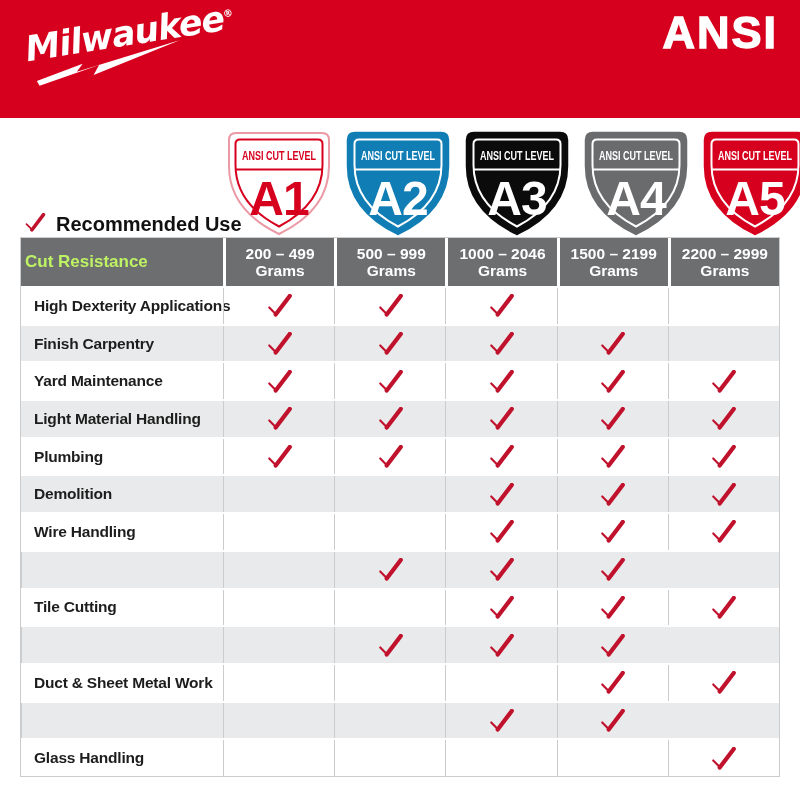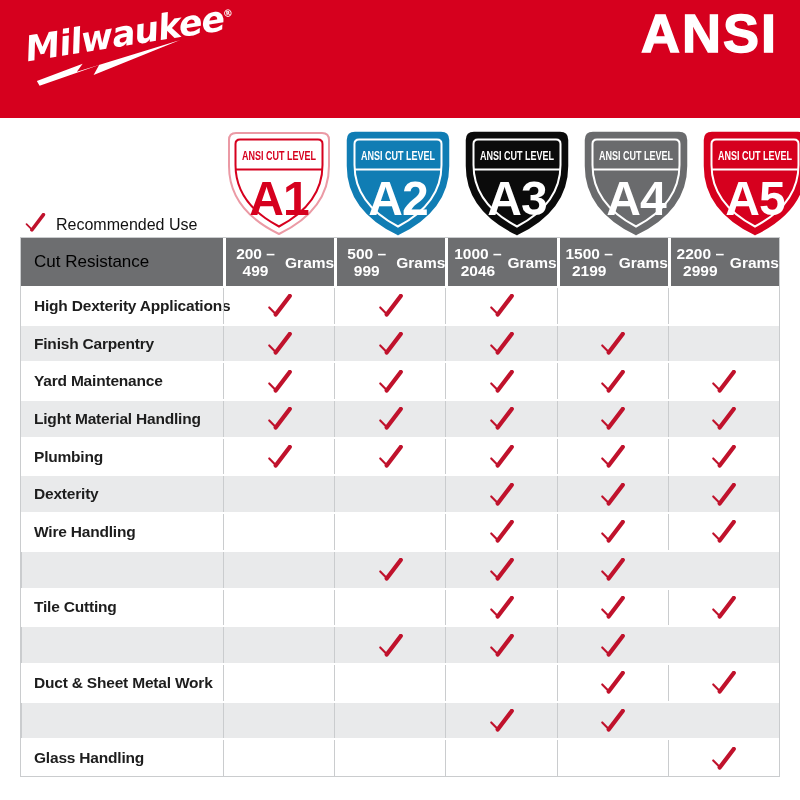--- a/index.html
+++ b/index.html
@@ -12,40 +12,40 @@
   .banner { position:absolute; left:0; top:0; width:800px; height:118px;
             background:var(--brand-red,#d6001e); }
   .logo { position:absolute; left:26px; top:14px; transform:rotate(-9deg);
           color:#ffffff; width:170px; }
   .logo-text { font-family:"DejaVu Sans", sans-serif; font-style:italic;
                font-weight:bold; font-size:35px; letter-spacing:-1px;
                white-space:nowrap; line-height:36px; }
   .logo-reg { font-size:10px; vertical-align:super; font-style:normal; }
   .logo-bolt { display:block; margin:-3px 0 0 6px; }
   .banner-title { position:absolute; right:22px; top:9px; text-align:right;
-                  color:#ffffff; font-weight:bold; font-size:54px; line-height:48px;
+                  color:#ffffff; font-weight:bold; font-size:45px; line-height:48px;
                   letter-spacing:2px; -webkit-text-stroke:1.4px #ffffff; }
 
   
   .shields { position:absolute; left:227px; top:131px; display:flex; gap:15px; }
   .shield { width:104px; height:105px; }
 
   
   .legend { position:absolute; left:24px; top:213px; display:flex;
             align-items:center; gap:10px; }
-  .legend-label { font-weight:normal; font-size:16px; color:#111111; }
+  .legend-label { font-weight:bold; font-size:20px; color:#111111; }
 
   
   .guide-table { position:absolute; left:20px; top:237px; width:760px;
                  box-sizing:border-box; border:1px solid var(--grid-line,#caccce); }
   .t-row { display:grid; grid-template-columns:202px repeat(5, 1fr); }
   .head { background:var(--header-gray,#6d6e70); height:48px; }
-  .h-corner { display:flex; align-items:center; padding-left:13px;
-              color:#000000; font-weight:normal; font-size:17px; }
-  .h-cell { display:flex; flex-direction:row; justify-content:center;
+  .h-corner { display:flex; align-items:center; padding-left:4px;
+              color:#bef264; font-weight:bold; font-size:17px; }
+  .h-cell { display:flex; flex-direction:column; justify-content:center;
             align-items:center; text-align:center; color:#ffffff;
             font-weight:bold; font-size:15.5px; line-height:17px;
             border-left:3px solid #ffffff; }
   .body .t-row { height:37.7px; box-sizing:border-box; border-top:2px solid #ffffff; }
   .t-row.odd  { background:#ffffff; }
   .t-row.even { background:var(--row-alt,#e9eaeb); }
   .l-cell { display:flex; align-items:center; padding-left:13px;
             font-size:15.5px; font-weight:bold; letter-spacing:-0.2px;
             color:#1d1d1d; white-space:nowrap; }
   .c-cell { display:flex; align-items:center; justify-content:center;
@@ -293,21 +293,21 @@
   </svg>
           </div>
           <div class="c-cell">
             <svg width="27" height="23" viewBox="0 0 30 26">
     <path d="M3.4 15.2 L10.9 22.8" stroke="#c0122c" stroke-width="2.4" stroke-linecap="round" fill="none"></path>
     <path d="M10.7 23.2 L26.6 2.2" stroke="#c0122c" stroke-width="4.8" stroke-linecap="round" fill="none"></path>
   </svg>
           </div>
      </div>
         <div class="t-row even">
-       <div class="l-cell">Dexterity</div>
+       <div class="l-cell">Demolition</div>
           <div class="c-cell"></div>
           <div class="c-cell"></div>
           <div class="c-cell">
             <svg width="27" height="23" viewBox="0 0 30 26">
     <path d="M3.4 15.2 L10.9 22.8" stroke="#c0122c" stroke-width="2.4" stroke-linecap="round" fill="none"></path>
     <path d="M10.7 23.2 L26.6 2.2" stroke="#c0122c" stroke-width="4.8" stroke-linecap="round" fill="none"></path>
   </svg>
           </div>
           <div class="c-cell">
             <svg width="27" height="23" viewBox="0 0 30 26">

